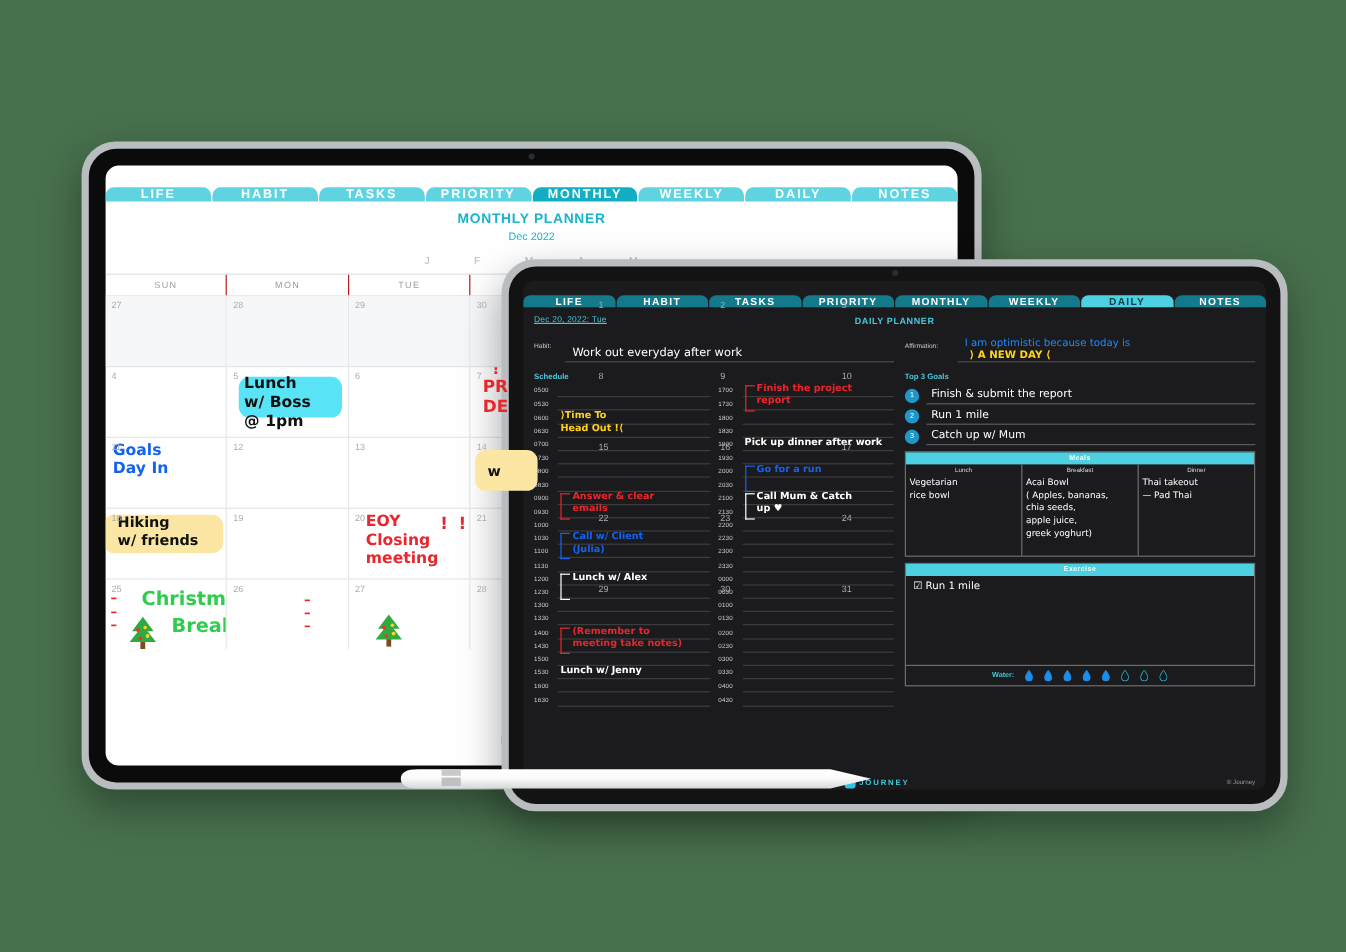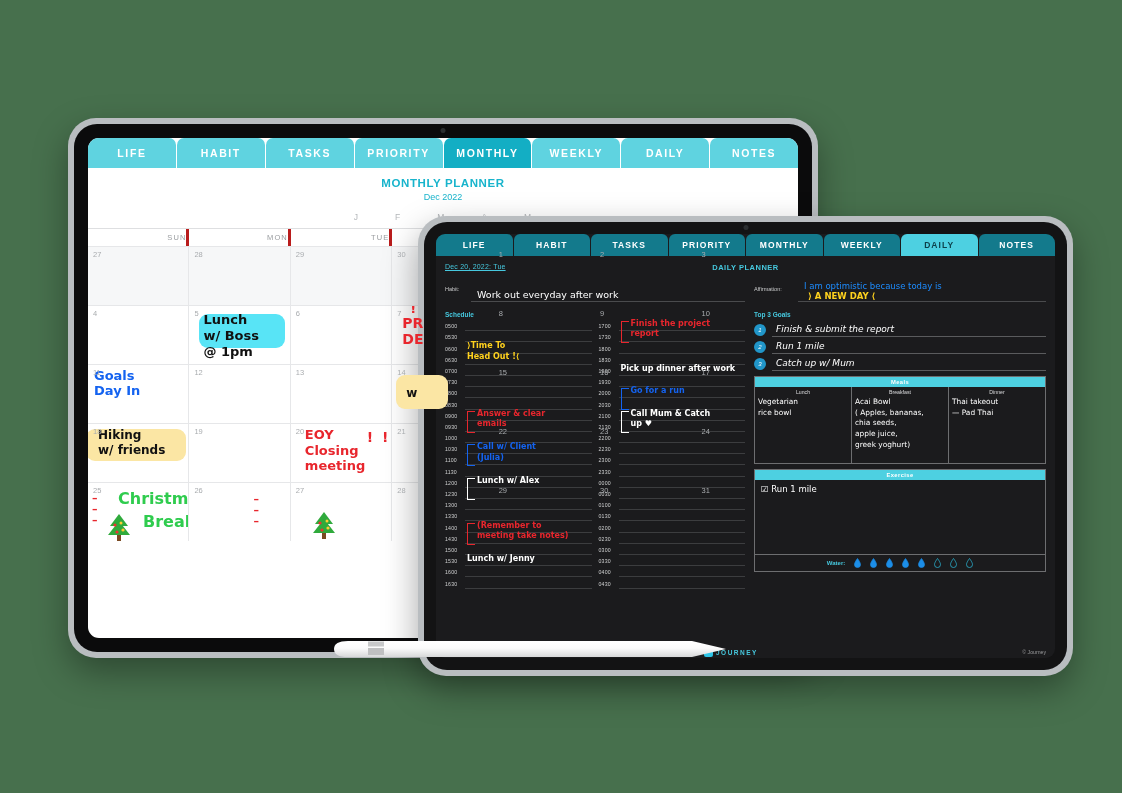--- a/index.html
+++ b/index.html
@@ -16,39 +16,39 @@
   .device{position:absolute;border-radius:28px;background:#b9bdc0;
           box-shadow:0 14px 34px rgba(0,0,0,.35);}
   .device .inner{position:absolute;inset:6px;border-radius:23px;background:#0b0b0c;}
   .device .screen{position:absolute;inset:14px;border-radius:11px;overflow:hidden;background:#fff;}
   .cam{position:absolute;width:5px;height:5px;border-radius:50%;background:#2b2e30;}
 
   
   #back-tablet{left:68px;top:118px;width:750px;height:540px;}
   #back-tablet .screen{background:#ffffff;}
 
-  .tabbar{display:flex;height:30px;}
+  .tabbar{display:flex;height:30px;align-items:flex-end;}
   .tab{flex:1;display:flex;align-items:center;justify-content:center;
        font-size:10.5px;letter-spacing:1.6px;font-weight:bold;color:#fff;
        border-radius:7px 7px 0 0;margin-right:1px;}
   .tab:last-child{margin-right:0;}
   
   #back-tablet .tab{background:#5fd3e0;}
   #back-tablet .tab.active{background:#13aec4;}
 
   .m-title{text-align:center;color:#18b4cc;font-size:11.5px;font-weight:bold;
            letter-spacing:.6px;margin-top:9px;}
   .m-sub{text-align:center;color:#18b4cc;font-size:9px;margin-top:3px;}
   .m-months{display:flex;justify-content:center;gap:36px;margin-top:10px;
             font-size:8.5px;color:#b4b7ba;letter-spacing:1px;}
 
   .cal{margin-top:6px;border-top:1px solid #dedfe1;}
   .cal-head{display:flex;}
-  .cal-head div{flex:1;text-align:right;font-size:7.5px;color:#9a9da0;
-                letter-spacing:1.1px;padding:4px 0;border-right:3px solid #b91c1c;}
+  .cal-head div{flex:1;text-align:center;font-size:7.5px;color:#9a9da0;
+                letter-spacing:1.1px;padding:4px 0;border-right:1px solid #b91c1c;}
   .cal-row{display:flex;height:58px;border-top:1px solid #e6e7e9;}
   .cal-cell{flex:1;position:relative;border-right:1px solid #e6e7e9;overflow:hidden;}
   .cal-row.muted .cal-cell{background:#f6f7f8;}
   .daynum{position:absolute;left:5px;top:3px;font-size:7.5px;color:#a9acaf;z-index:3;}
 
   .hand{position:absolute;z-index:2;font-family:"DejaVu Sans", sans-serif;
         line-height:1.12;font-weight:bold;}
   .hl{position:absolute;z-index:1;border-radius:9px;}
 
   
@@ -79,21 +79,21 @@
 
   .sec-label{font-size:6.5px;color:#46c8de;font-weight:bold;margin:4px 0 2px 0;}
 
   .sched{display:flex;gap:7px;}
   .schedcol{flex:1;position:relative;}
   .srow{display:flex;align-items:flex-end;height:11.2px;}
   .stime{width:20px;font-size:5.2px;color:#cfd0d1;letter-spacing:.2px;
          line-height:10px;}
   .sline{flex:1;border-bottom:1px solid #3c3d3f;height:10px;}
 
-  .goals .goal{display:flex;align-items:flex-end;height:17px;font-style:italic;}
+  .goals .goal{display:flex;align-items:flex-end;height:17px;}
   .gnum{width:12px;height:12px;border-radius:50%;background:#2196c9;color:#fff;
         font-size:6px;display:flex;align-items:center;justify-content:center;
         margin-bottom:1px;flex:none;}
   .gline{flex:1;border-bottom:1px solid #5a5b5d;margin-left:6px;position:relative;height:15px;}
   .gtext{position:absolute;left:4px;bottom:2px;font-family:"DejaVu Sans",sans-serif;
          font-size:9px;color:#fff;}
 
   .panel{border:1px solid #6d6e70;margin-top:5px;}
   .panel-hd{background:#4dd0e1;color:#fff;text-align:center;font-size:5.8px;
             font-weight:bold;letter-spacing:.4px;padding:2px 0;}

